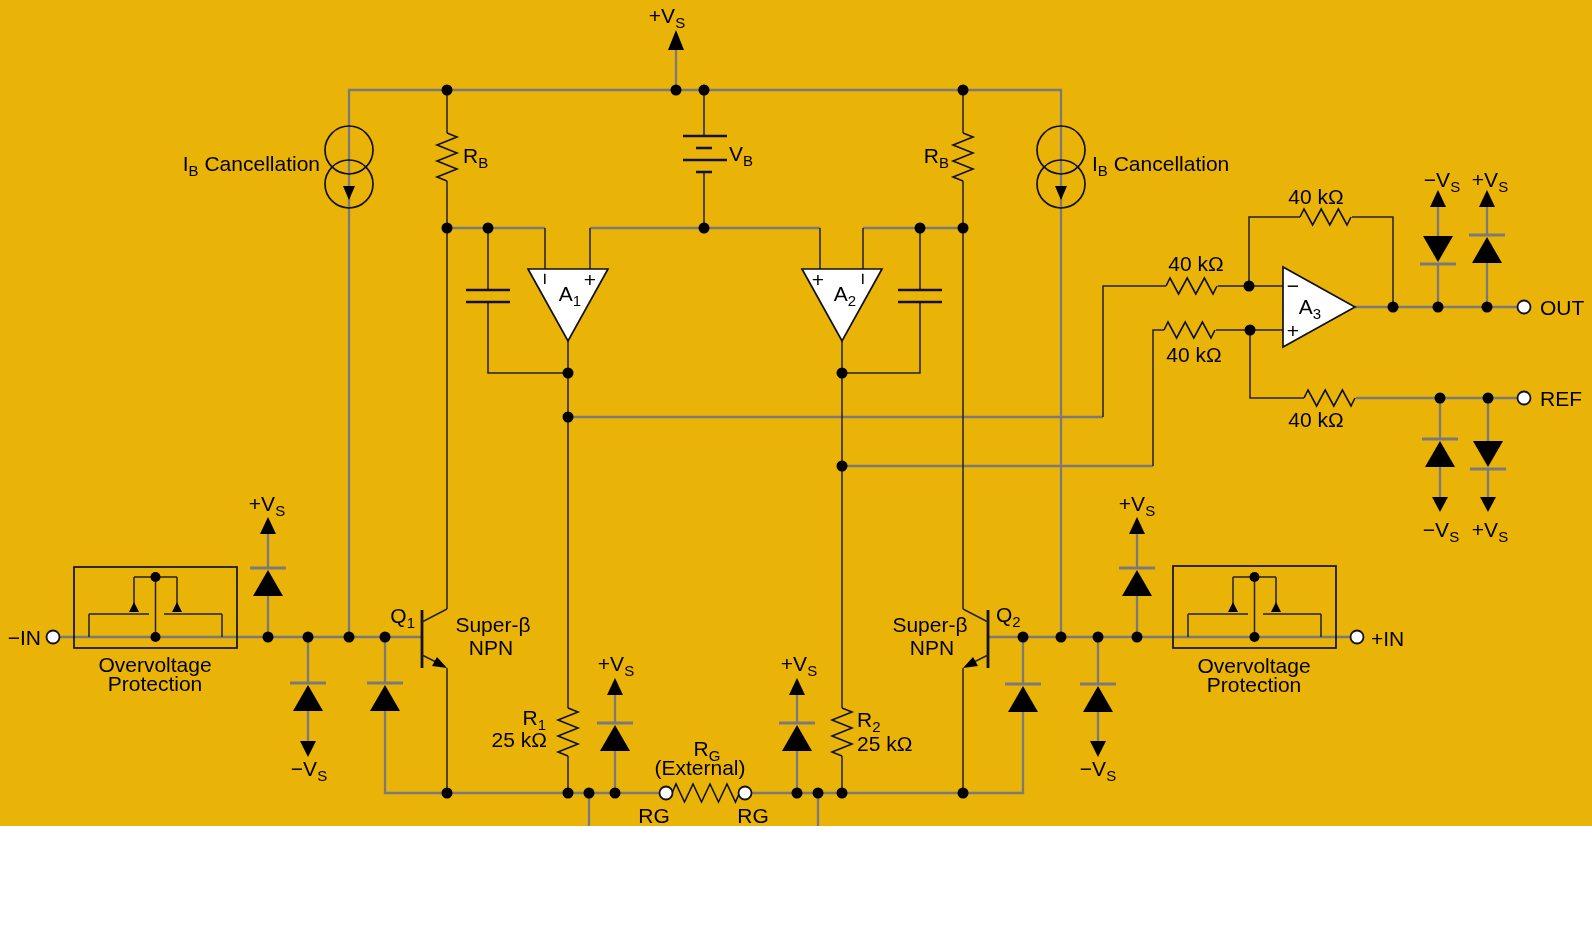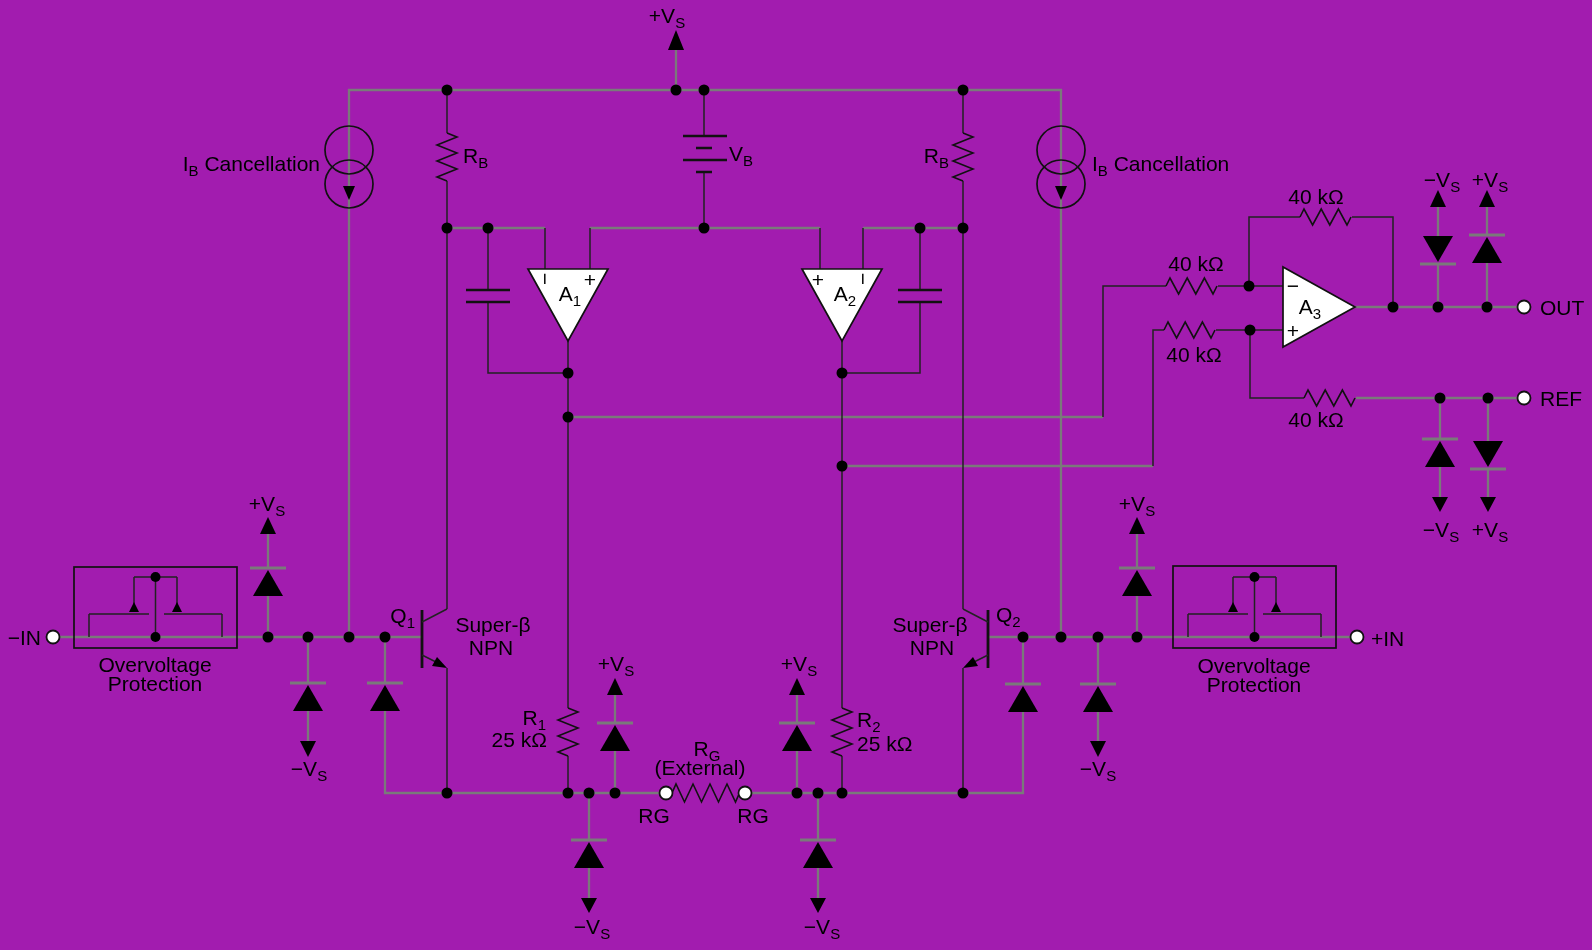--- a/index.html
+++ b/index.html
@@ -1,16 +1,16 @@
 <!DOCTYPE html>
 <html><head>
 <meta charset="utf-8">
 <style>
   html,body{margin:0;padding:0;background:#ffffff;}
-  .stage{position:relative;width:1592px;height:950px;background:#a21caf;}
+  .stage{position:relative;width:1592px;height:826px;background:#eab308;}
   text{font-family:"Liberation Sans","DejaVu Sans",sans-serif;font-size:21px;fill:#000;}
   .wireG{stroke:#7a7a7a;stroke-width:2.3;fill:none;}
   .wireB{stroke:#222;stroke-width:1.5;fill:none;}
   .zig{stroke:#111;stroke-width:1.6;fill:none;stroke-linejoin:miter;}
   .comp{stroke:#111;stroke-width:1.7;fill:none;}
   .opamp{stroke:#111;stroke-width:1.7;fill:#fff;}
   .bars{stroke:#7a7a7a;stroke-width:3;fill:none;}
   .plates{stroke:#111;stroke-width:2.6;fill:none;}
   .fill{fill:#000;stroke:none;}
   .dot{fill:#000;}

